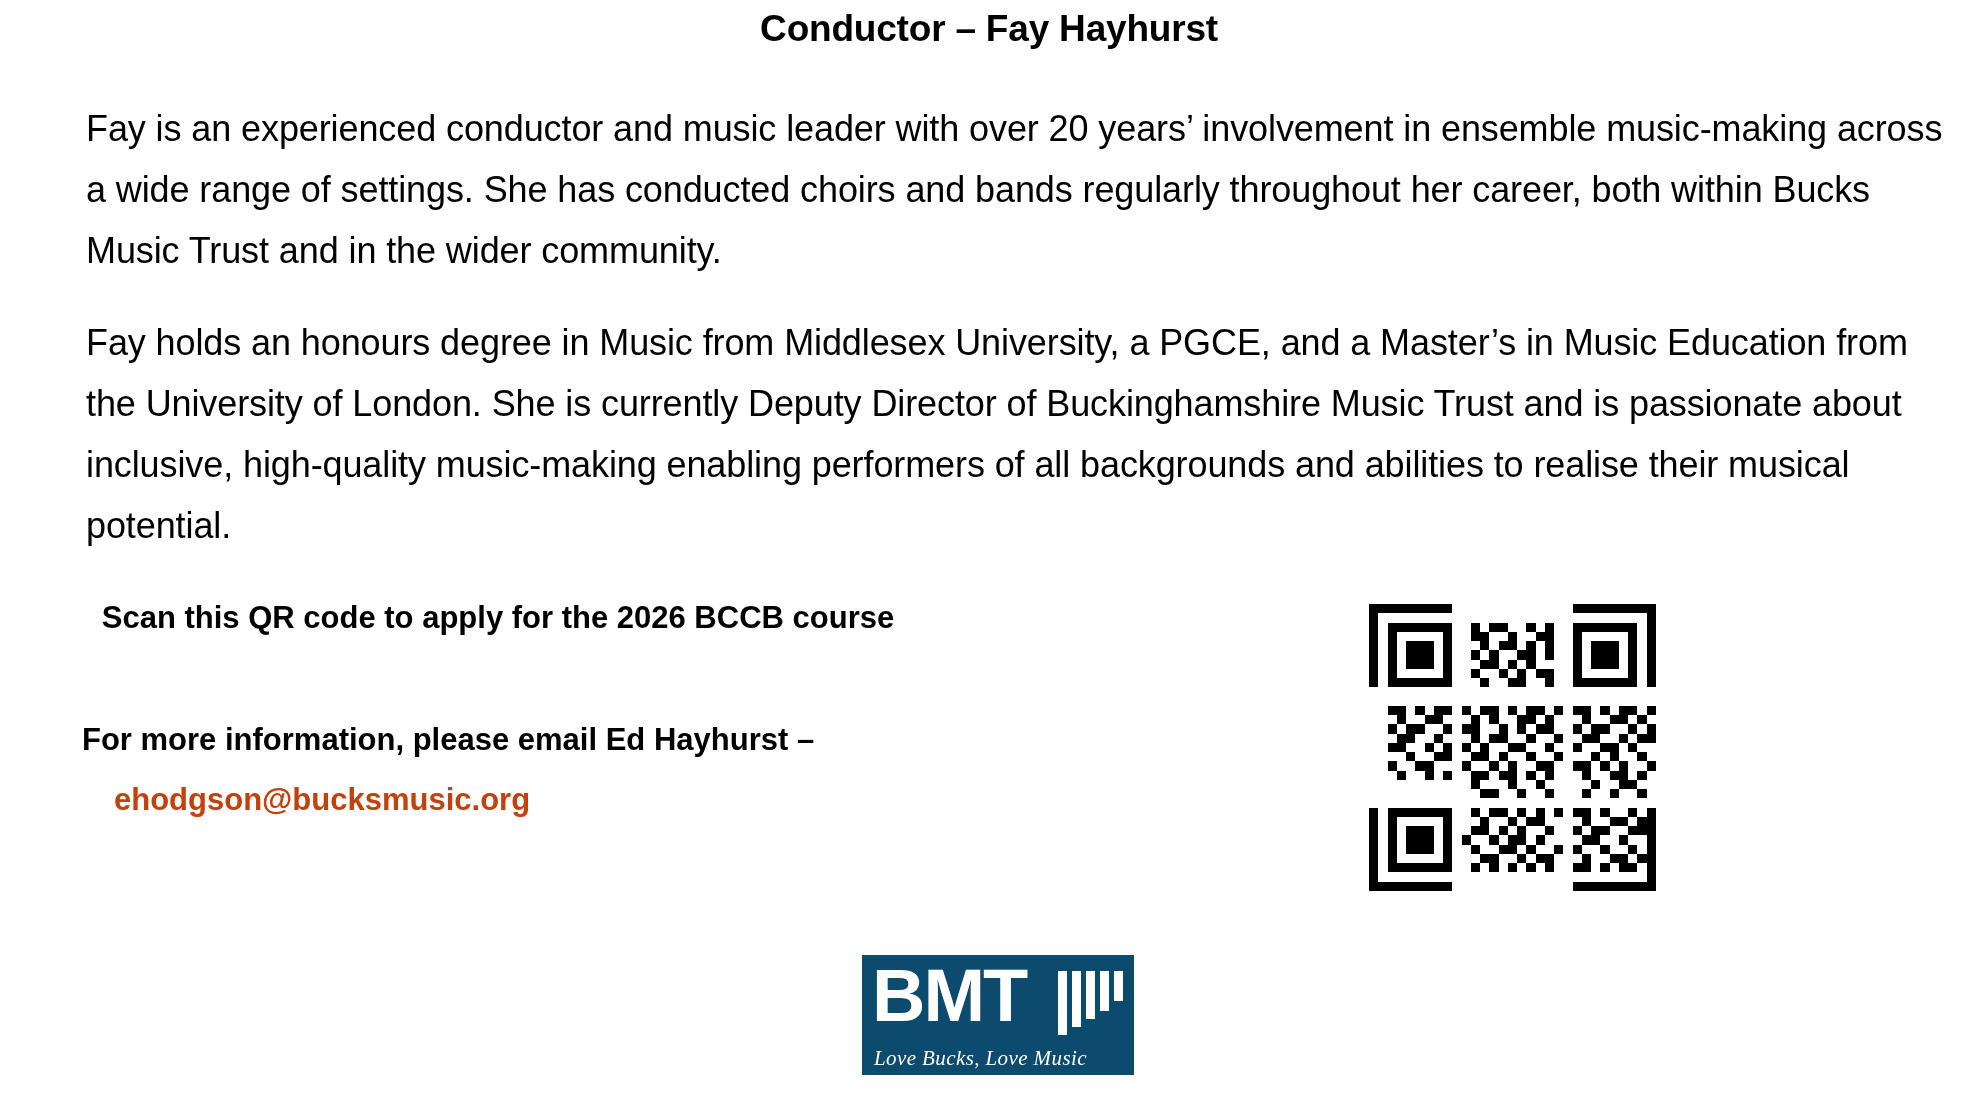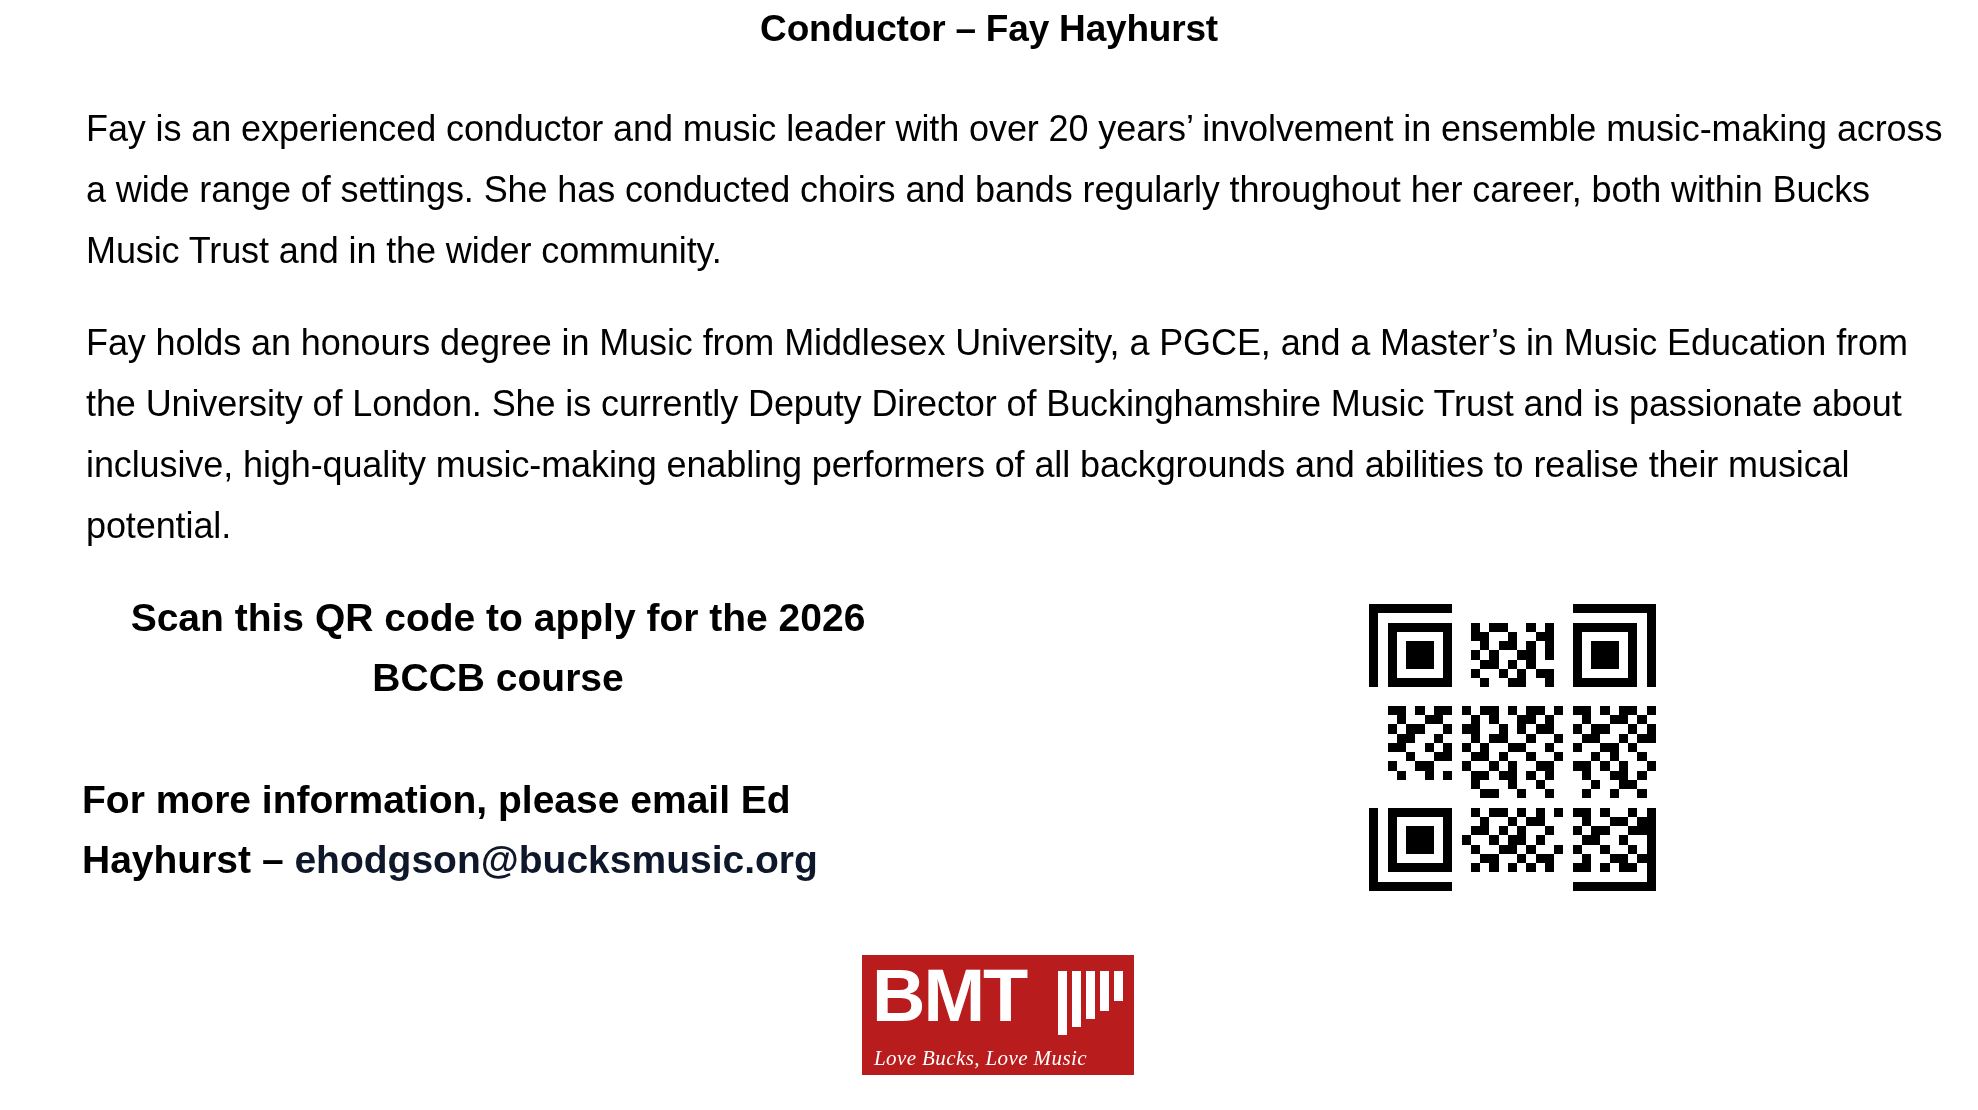--- a/index.html
+++ b/index.html
@@ -46,38 +46,39 @@
     margin: 0 0 31px 0;
     letter-spacing: -0.1px;
   }
 
   .cta-block {
     position: absolute;
     left: 78px;
     top: 588px;
     width: 880px;
     font-weight: bold;
-    font-size: 39px;
+    font-size: 31px;
     line-height: 60px;
   }
   .cta-heading {
     text-align: center;
     width: 840px;
     margin: 0;
   }
   .cta-contact {
     margin: 62px 0 0 0;
     width: 840px;
     text-align: left;
     padding-left: 4px;
     box-sizing: border-box;
   }
   .email-link {
-    color: #0f172a;
+    color: #c2410c;
     text-decoration: none;
+    margin-left: 32px;
   }
 
   .qr-wrap {
     position: absolute;
     left: 1360px;
     top: 595px;
     width: 305px;
     height: 305px;
   }
   .qr-wrap svg { display: block; }
@@ -85,21 +86,21 @@
   .logo-wrap {
     position: absolute;
     left: 862px;
     top: 955px;
     width: 272px;
     height: 120px;
   }
   .logo-box {
     width: 272px;
     height: 120px;
-    background: #b91c1c;
+    background: #0c4a6e;
     position: relative;
     overflow: hidden;
   }
   .logo-bmt {
     position: absolute;
     left: 10px;
     top: 2px;
     font-size: 74px;
     font-weight: bold;
     color: #ffffff;

